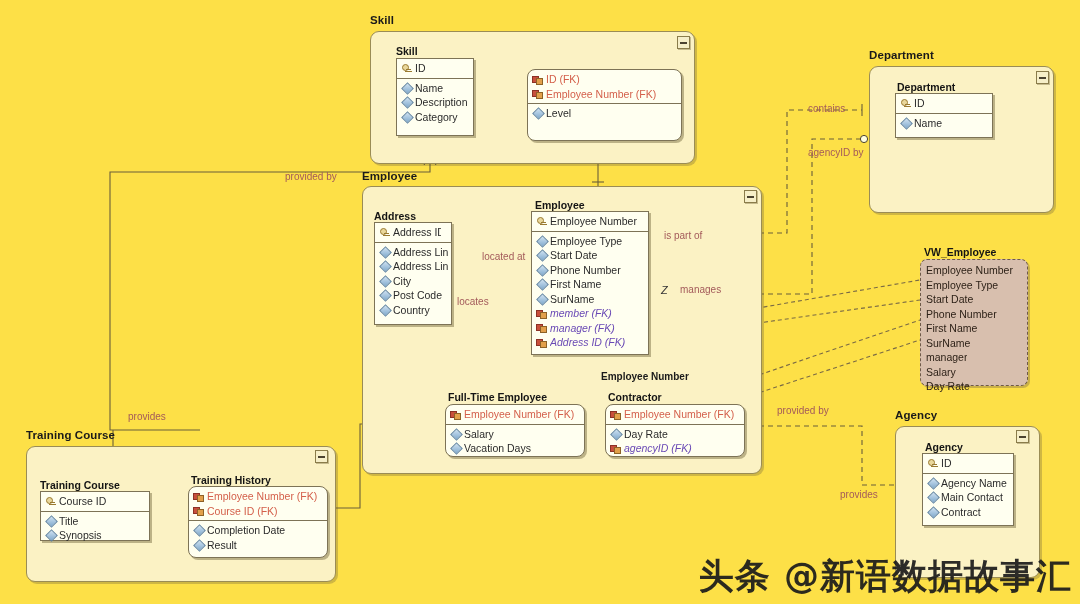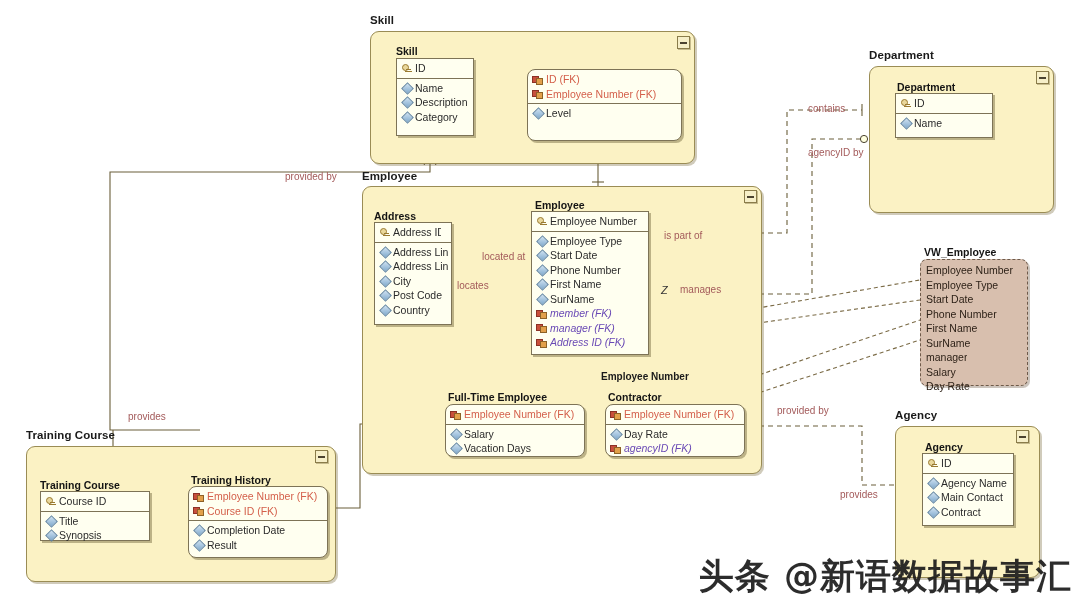--- a/index.html
+++ b/index.html
@@ -4,21 +4,21 @@
 <style>
   html, body {
     margin: 0;
     padding: 0;
     background: #ffffe0;
   }
   #canvas {
     position: relative;
     width: 1080px;
     height: 604px;
-    background: #ffffff;
+    background: #fde047;
     font-family: "Liberation Sans", sans-serif;
     overflow: hidden;
   }
   svg.wires {
     position: absolute;
     left: 0; top: 0;
     width: 1080px;
     height: 604px;
     pointer-events: none;
   }
@@ -551,21 +551,21 @@
     <div class="row">
         <span class="lbl">Salary</span>
       </div>
     <div class="row">
         <span class="lbl">Day Rate</span>
       </div>
   </div>
 
   <div class="vlabel" style="left:285px; top:171px;">provided by</div>
   <div class="vlabel" style="left:482px; top:251px;">located at</div>
-  <div class="vlabel" style="left:457px; top:280px;">locates</div>
+  <div class="vlabel" style="left:457px; top:296px;">locates</div>
   <div class="vlabel" style="left:664px; top:230px;">is part of</div>
   <div class="vlabel" style="left:680px; top:284px;">manages</div>
   <div class="vlabel" style="left:808px; top:103px;">contains</div>
   <div class="vlabel" style="left:808px; top:147px;">agencyID by</div>
   <div class="vlabel" style="left:128px; top:411px;">provides</div>
   <div class="vlabel" style="left:777px; top:405px;">provided by</div>
   <div class="vlabel" style="left:840px; top:489px;">provides</div>
 
   <div class="dlabel" style="left:601px; top:371px;">Employee Number</div>
 

